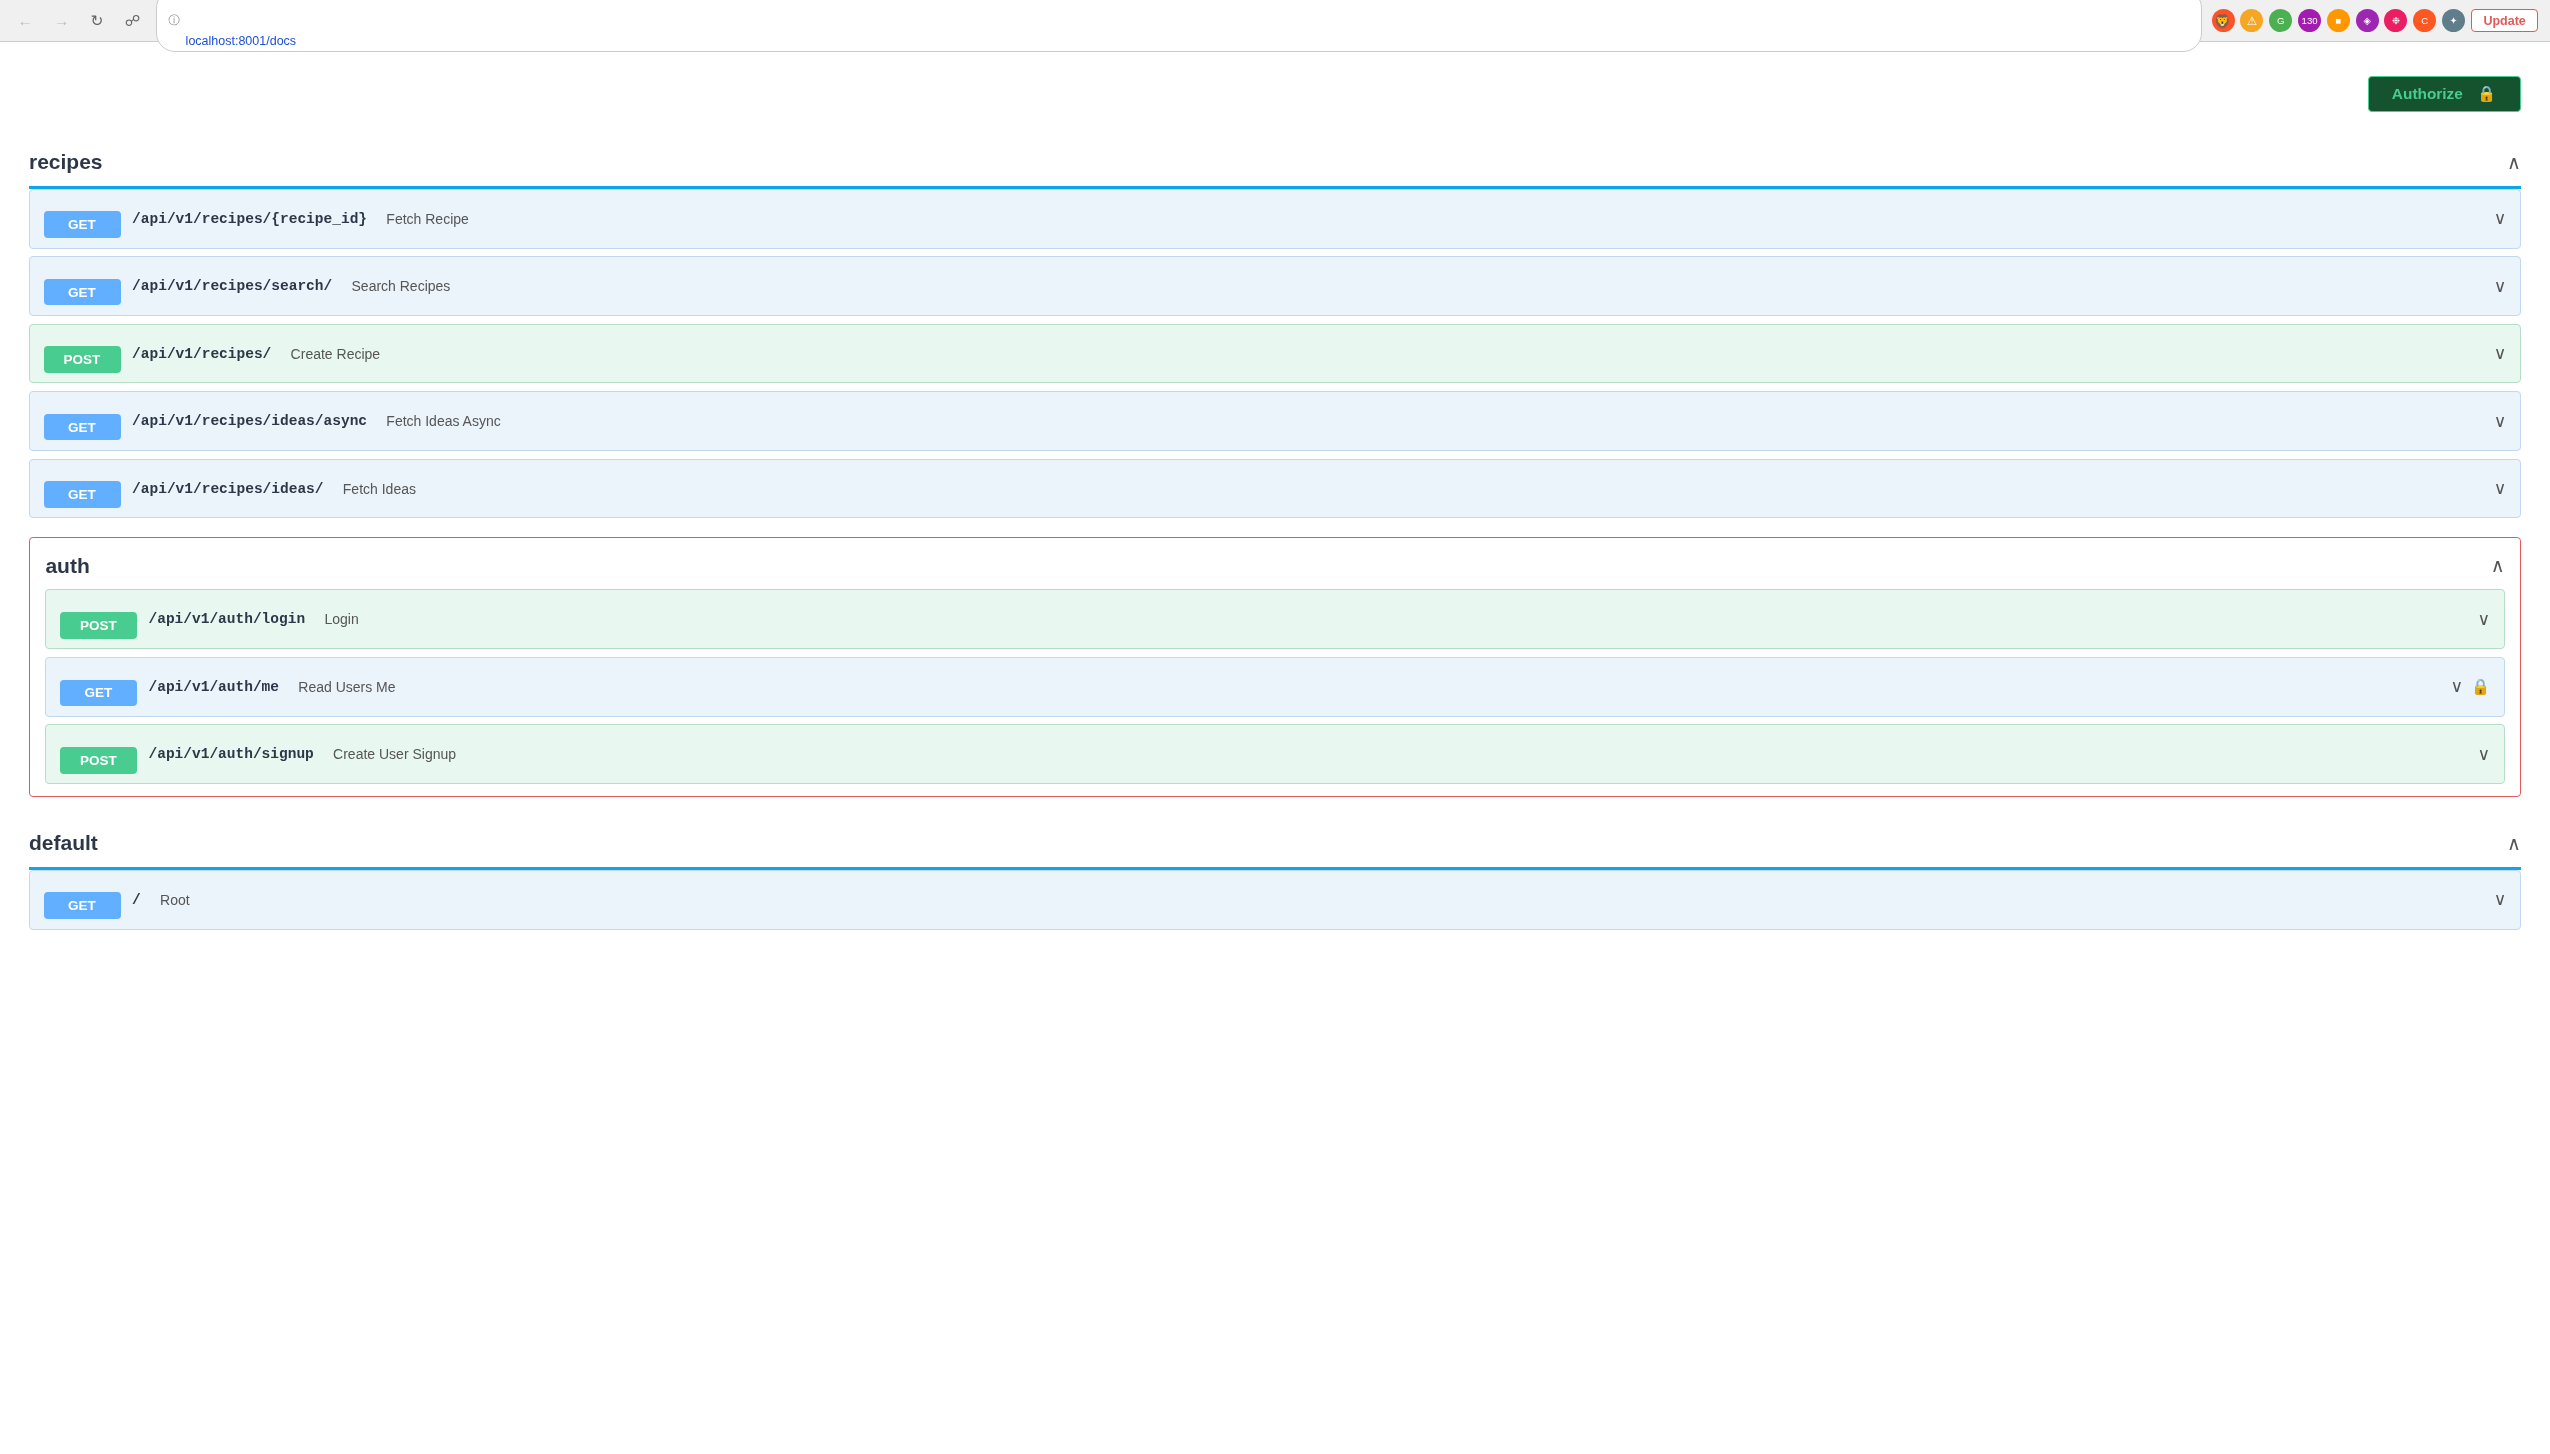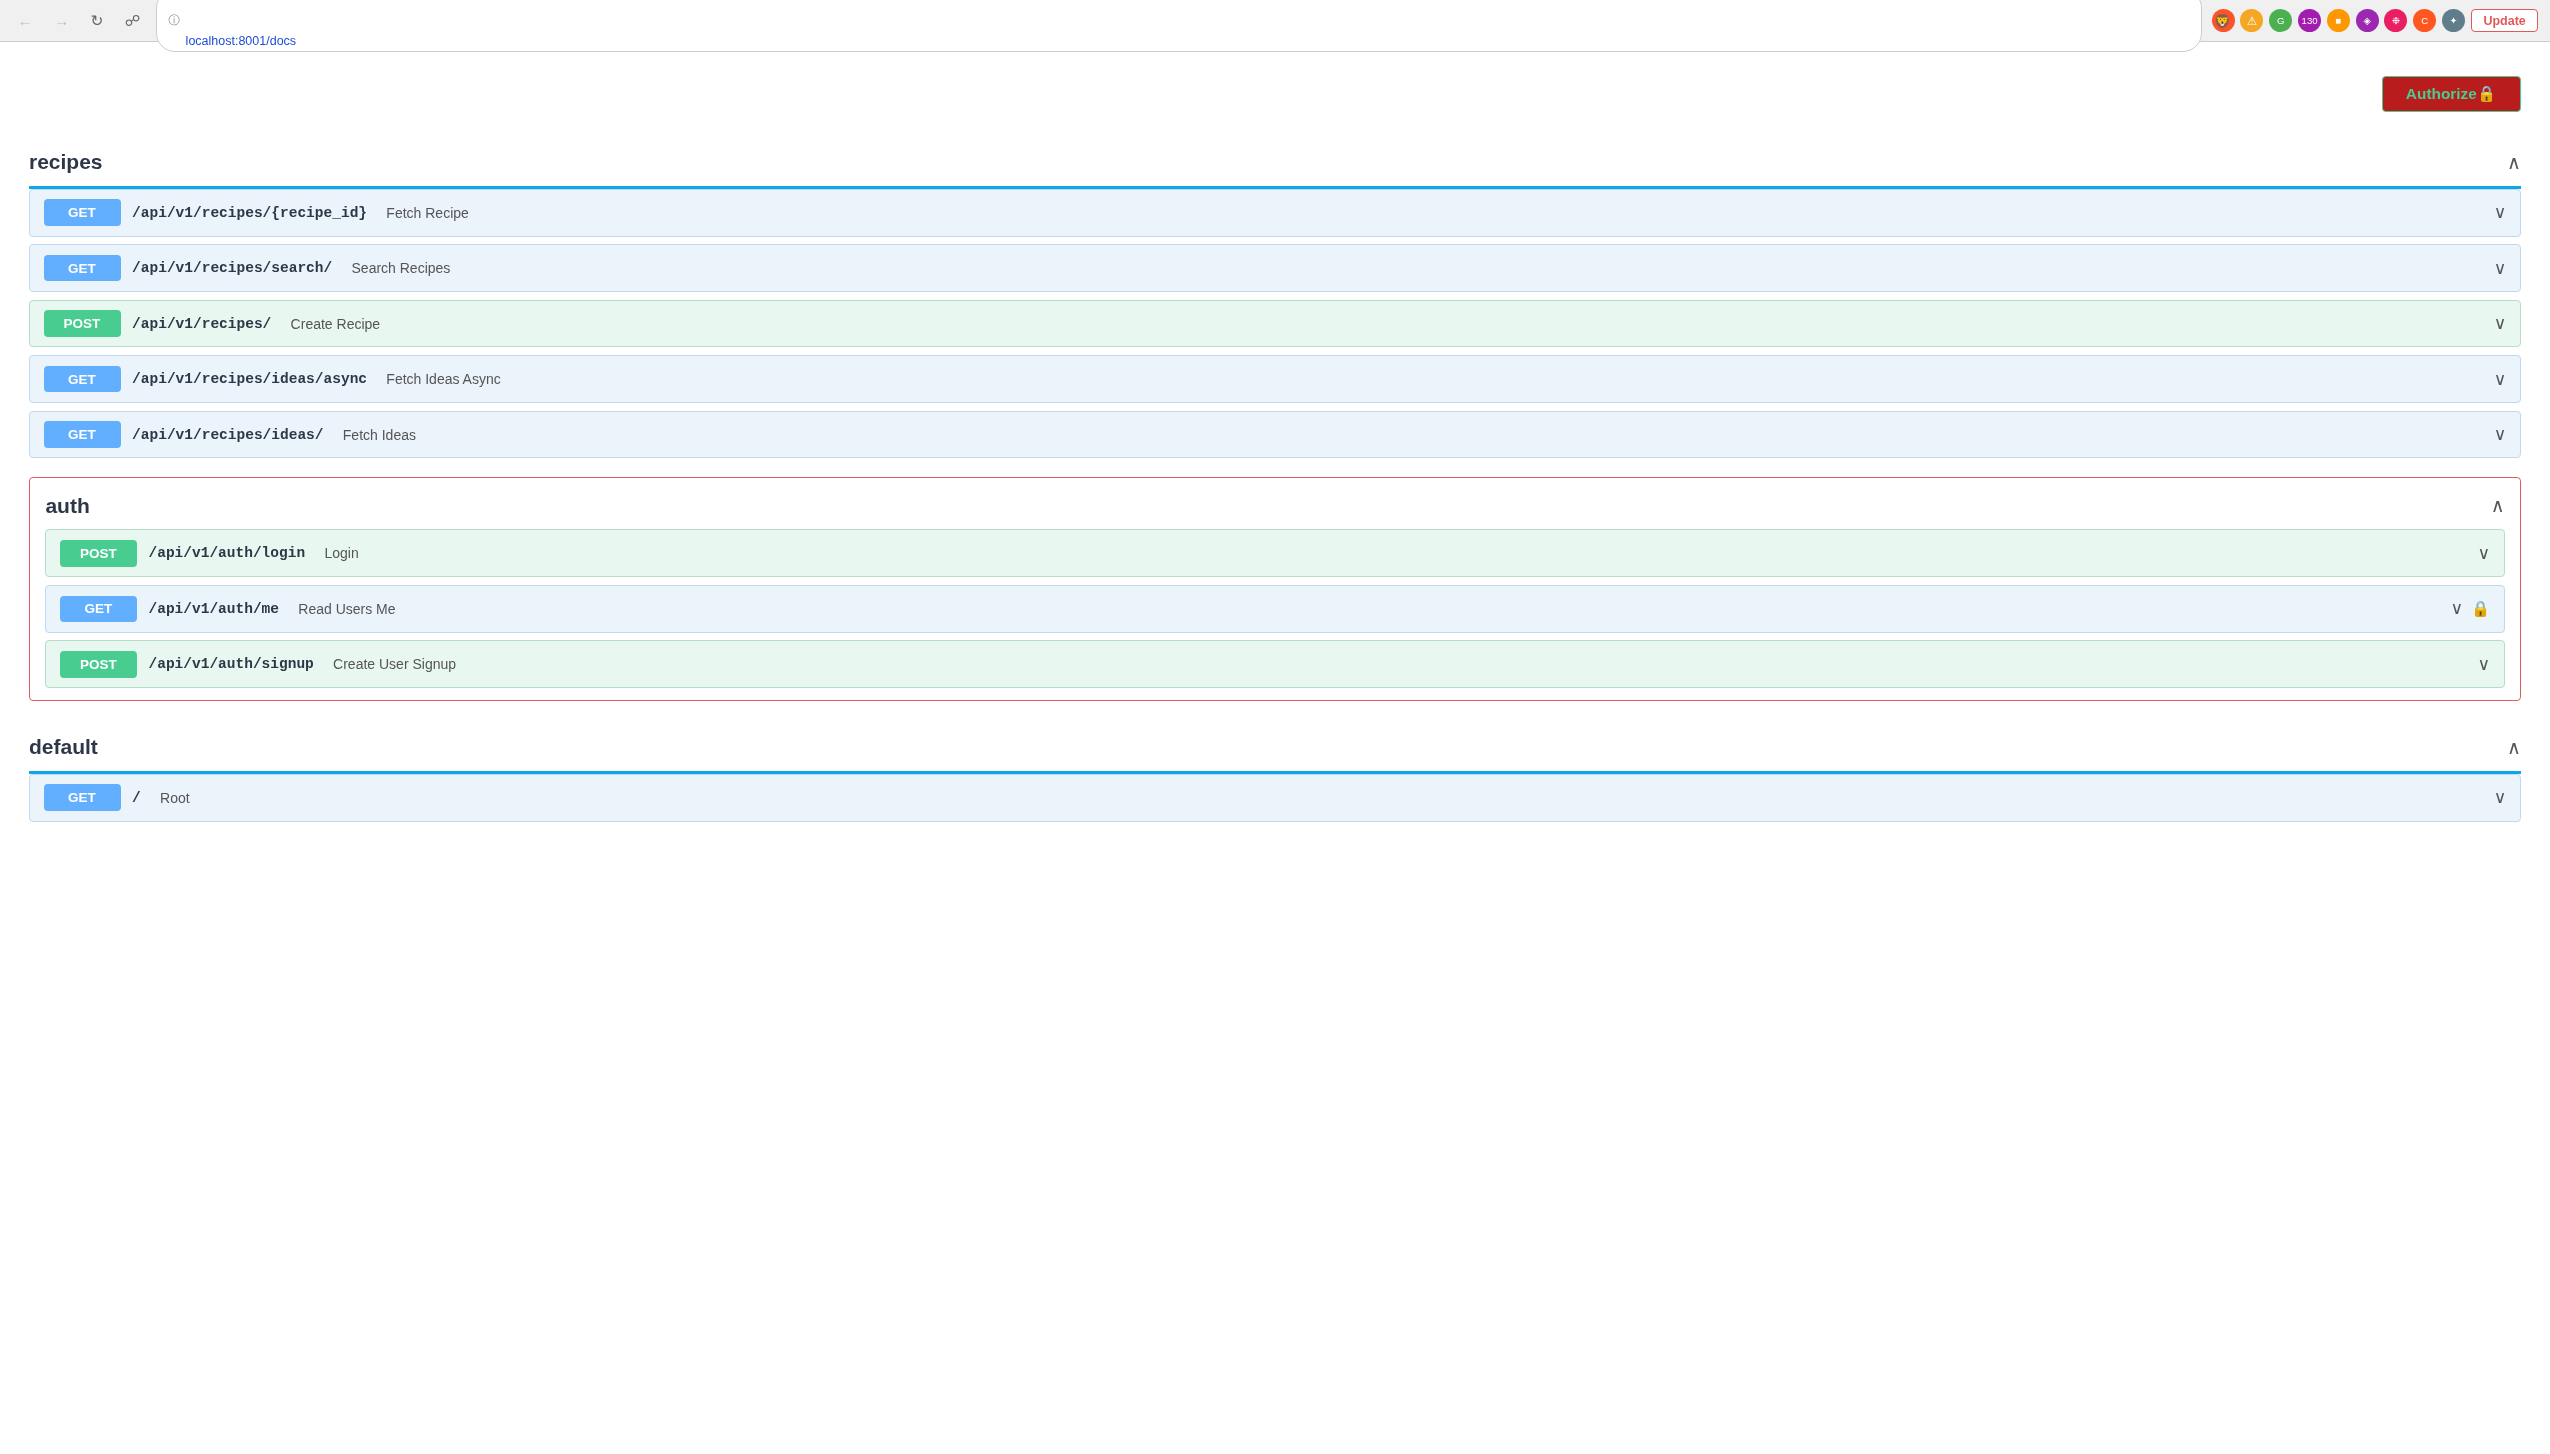--- a/index.html
+++ b/index.html
@@ -74,29 +74,29 @@
 
     
     .authorize-area {
       display: flex;
       justify-content: flex-end;
       padding: 15.4px 0 23px 0;
     }
     .authorize-btn {
       border: 1.9px solid #49cc90;
       color: #49cc90;
-      background: #b91c1c;
+      background: #14532d;
       padding: 7.7px 23px;
       font-size: 15.4px;
       font-weight: 600;
       border-radius: 3.9px;
       cursor: pointer;
       display: flex;
       align-items: center;
-      gap: 1px;
+      gap: 15px;
     }
     .authorize-btn .lock-green { color: #49cc90; font-size: 15.4px; }
 
     
     .section {
       margin-bottom: 19px;
     }
     .section-header {
       display: flex;
       align-items: center;
@@ -162,20 +162,21 @@
 
     .method-badge {
       min-width: 77px;
       padding: 5.8px 9.6px;
       border-radius: 3.9px;
       font-size: 13.5px;
       font-weight: 700;
       color: #fff;
       text-align: center;
       display: inline-block;
+      margin-top: 12px;
     }
     .method-badge.get { background: #61affe; }
     .method-badge.post { background: #49cc90; }
 
     .endpoint-path {
       font-family: 'Courier New', monospace;
       font-size: 14.5px;
       font-weight: 600;
       color: #2d3748;
     }

